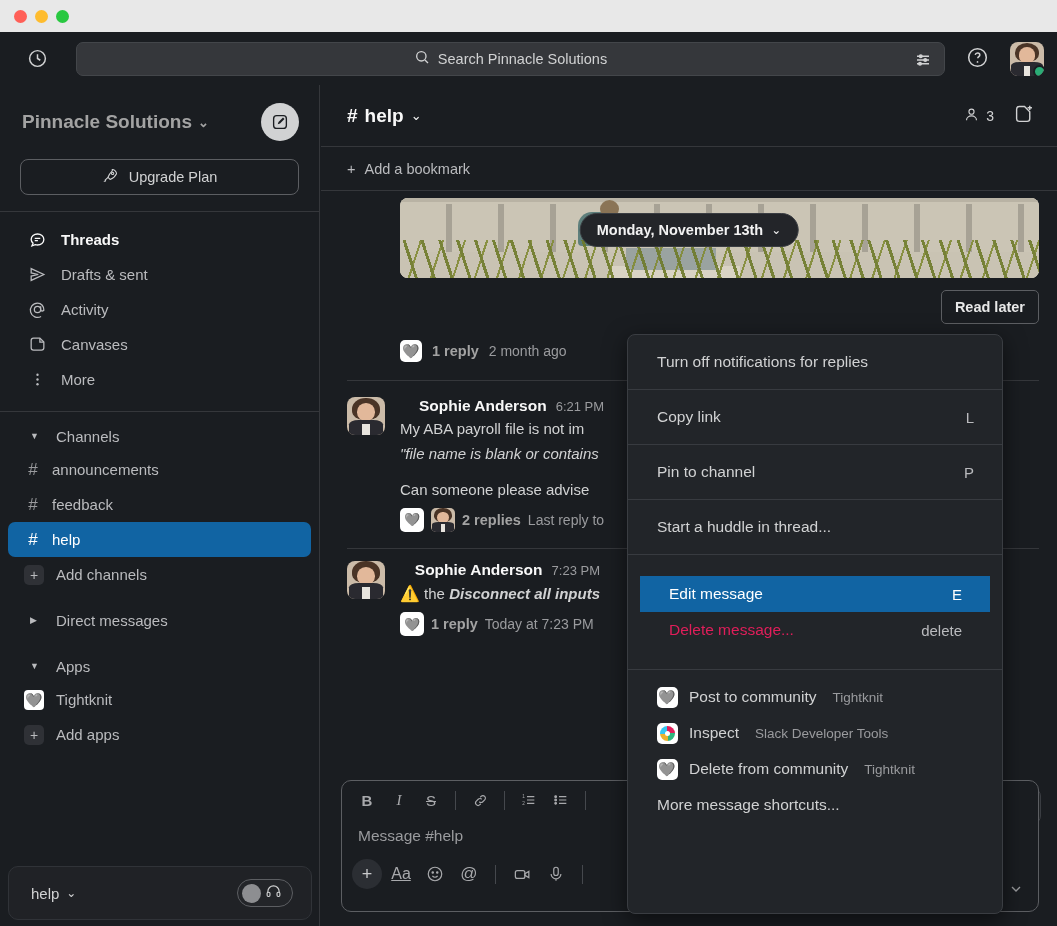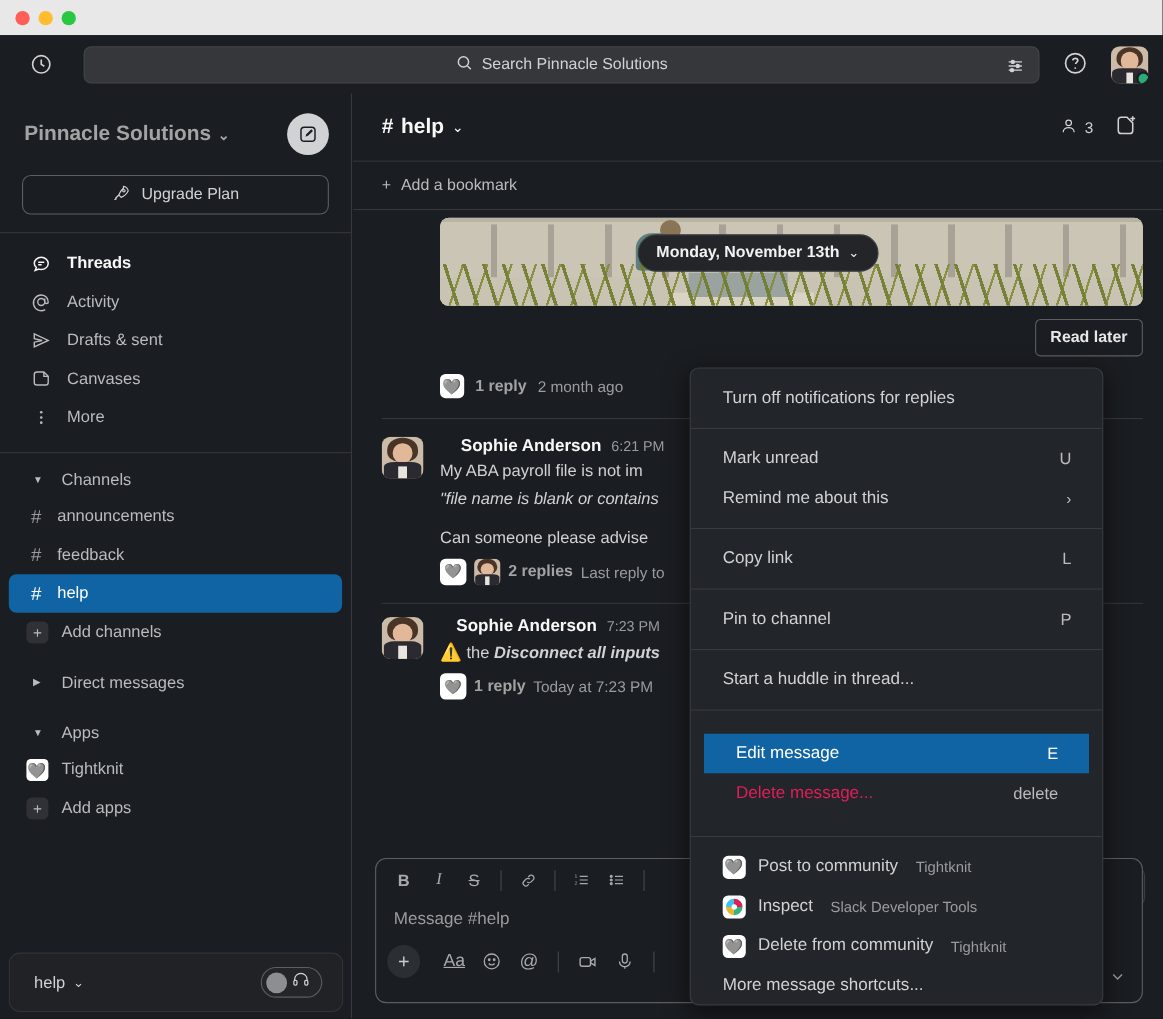--- a/index.html
+++ b/index.html
@@ -461,33 +461,33 @@
           <svg width="19" height="19" viewBox="0 0 24 24" fill="none" stroke="#f8f8f8" stroke-width="1.7">
             <path d="M20 12c0 4-3.6 7-8 7-1 0-2-.2-2.9-.5L5 20l1.4-3.3C5.2 15.5 4 13.9 4 12c0-4 3.6-7 8-7s8 3 8 7z"></path>
             <path d="M8.5 10.5h7M8.5 13.5h4"></path>
           </svg>
         </span>
         <span>Threads</span>
       </div>
       <div class="nav-item">
         <span class="nav-icon">
           <svg width="19" height="19" viewBox="0 0 24 24" fill="none" stroke="#babbbe" stroke-width="1.6">
-            <circle cx="12" cy="12" r="4"></circle>
-            <path d="M16 8v5a3 3 0 0 0 4 0c.3-5-3-9-8-9a9 9 0 1 0 4.5 16.8"></path>
-          </svg>
-        </span>
-        <span>Activity</span>
+            <path d="M4 4.5 20 12 4 19.5V14l9-2-9-2z"></path>
+          </svg>
+        </span>
+        <span>Drafts &amp; sent</span>
       </div>
       <div class="nav-item">
         <span class="nav-icon">
           <svg width="19" height="19" viewBox="0 0 24 24" fill="none" stroke="#babbbe" stroke-width="1.6">
-            <path d="M4 4.5 20 12 4 19.5V14l9-2-9-2z"></path>
-          </svg>
-        </span>
-        <span>Drafts &amp; sent</span>
+            <circle cx="12" cy="12" r="4"></circle>
+            <path d="M16 8v5a3 3 0 0 0 4 0c.3-5-3-9-8-9a9 9 0 1 0 4.5 16.8"></path>
+          </svg>
+        </span>
+        <span>Activity</span>
       </div>
       <div class="nav-item">
         <span class="nav-icon">
           <svg width="19" height="19" viewBox="0 0 24 24" fill="none" stroke="#babbbe" stroke-width="1.6">
             <path d="M7 4h8l5 5v7a3 3 0 0 1-3 3H7a3 3 0 0 1-3-3V7a3 3 0 0 1 3-3z"></path>
             <path d="M15 4v5h5"></path>
           </svg>
         </span>
         <span>Canvases</span>
       </div>
@@ -732,21 +732,21 @@
             <circle cx="4" cy="7" r="1.3" fill="#a8a9ac"></circle>
               <circle cx="4" cy="12" r="1.3" fill="#a8a9ac"></circle>
               <circle cx="4" cy="17" r="1.3" fill="#a8a9ac"></circle>
           </svg>
         </div>
         <div class="fmt-sep"></div>
       </div>
       <div class="composer-input">Message #help</div>
       <div class="action-bar">
         <div class="round-btn" style="font-size:18px;color:#c9cacc;">+</div>
-        <div class="fmt-btn" style="text-decoration:underline;font-size:16px;margin-left:12px;">Aa</div>
+        <div class="fmt-btn" style="text-decoration:underline;font-size:16px;">Aa</div>
         <div class="fmt-btn">
           <svg width="18" height="18" viewBox="0 0 24 24" fill="none" stroke="#a8a9ac" stroke-width="1.6">
             <circle cx="12" cy="12" r="9"></circle>
               <circle cx="9" cy="10" r=".9" fill="#a8a9ac"></circle>
               <circle cx="15" cy="10" r=".9" fill="#a8a9ac"></circle>
             <path d="M8.5 14.5c1 1.2 2.1 1.8 3.5 1.8s2.5-.6 3.5-1.8"></path>
           </svg>
         </div>
         <div class="fmt-btn" style="font-size:17px;">@</div>
         <div class="fmt-sep"></div>
@@ -775,34 +775,20 @@
   <div class="ctx-menu">
 
     <div class="ctx-group">
       <div class="ctx-item">
         <span class="ctx-left">
             <span>Turn off notifications for replies</span>
           </span>
       </div>
     </div>
 
-    <div class="ctx-group">
-      <div class="ctx-item">
-        <span class="ctx-left">
-            <span>Mark unread</span>
-          </span>
-        <span class="shortcut">U</span>
-      </div>
-      <div class="ctx-item">
-        <span class="ctx-left">
-            <span>Remind me about this</span>
-          </span>
-        <span class="arrow">›</span>
-      </div>
-    </div>
 
     <div class="ctx-group">
       <div class="ctx-item">
         <span class="ctx-left">
             <span>Copy link</span>
           </span>
         <span class="shortcut">L</span>
       </div>
     </div>
 

